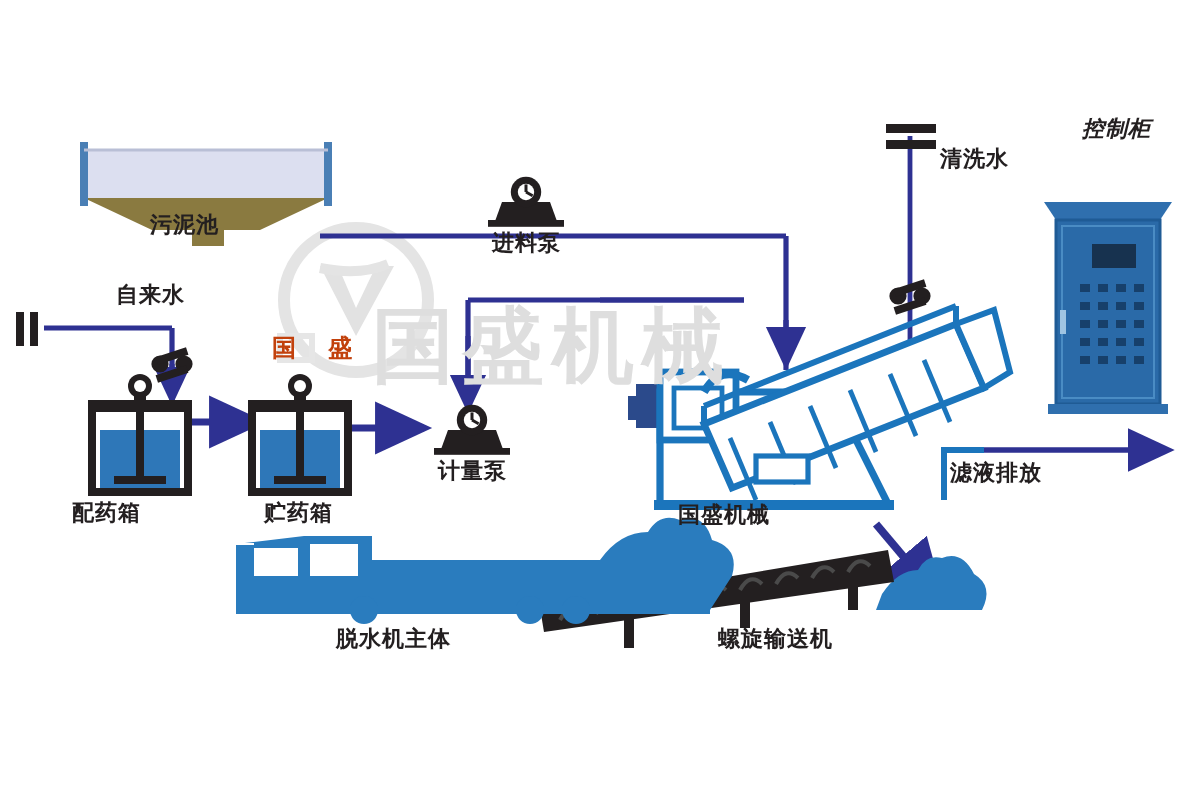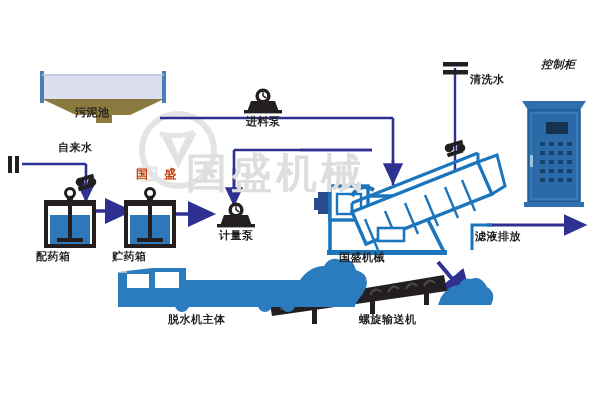--- a/index.html
+++ b/index.html
@@ -280,21 +280,21 @@
 
 </svg>
 
 <div class="wm-text" id="wm-name">国盛机械</div>
 <div class="wm-text" id="wm-sub">国 盛</div>
 
 <div class="lbl" style="left:75px;top:107px;">污泥池</div>
 <div class="lbl" style="left:246px;top:116px;">进料泵</div>
 <div class="lbl" style="left:22px;top:142px;margin-left:36px;">自来水</div>
 <div class="lbl" style="left:36px;top:251px;">配药箱</div>
-<div class="lbl" style="left:112px;top:251px;">贮药箱</div>
+<div class="lbl" style="left:132px;top:251px;">贮药箱</div>
 <div class="lbl" style="left:219px;top:230px;">计量泵</div>
 <div class="lbl" style="left:470px;top:74px;">清洗水</div>
 <div class="lbl" style="left:541px;top:59px;font-style:italic;">控制柜</div>
 <div class="lbl" style="left:339px;top:252px;">国盛机械</div>
 <div class="lbl" style="left:475px;top:231px;">滤液排放</div>
 <div class="lbl" style="left:359px;top:314px;">螺旋输送机</div>
 <div class="lbl" style="left:168px;top:314px;">脱水机主体</div>
 
 </div>
 

